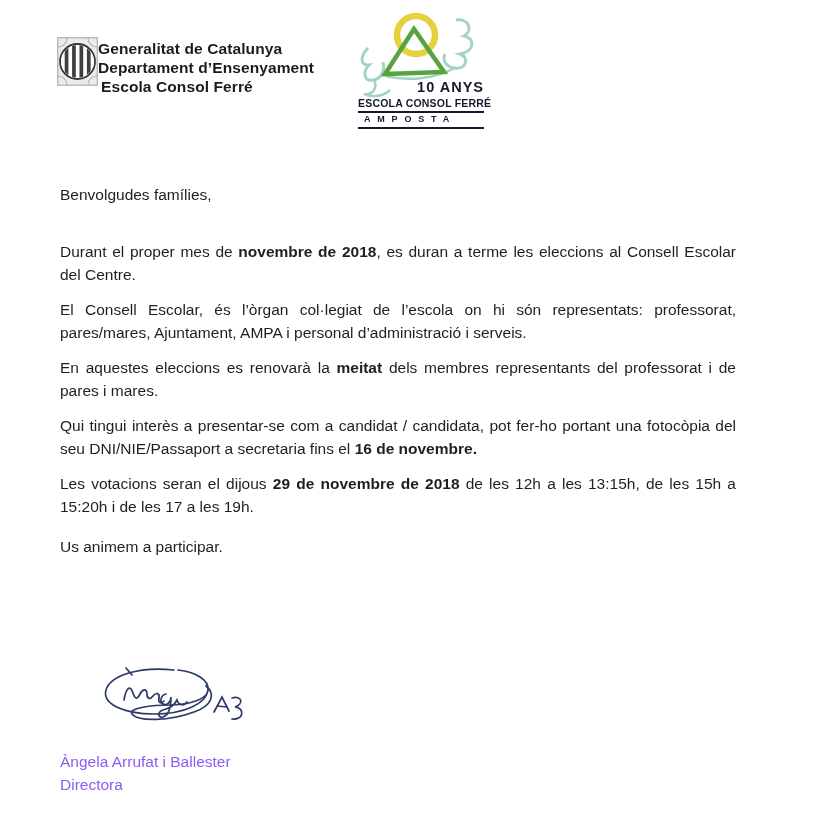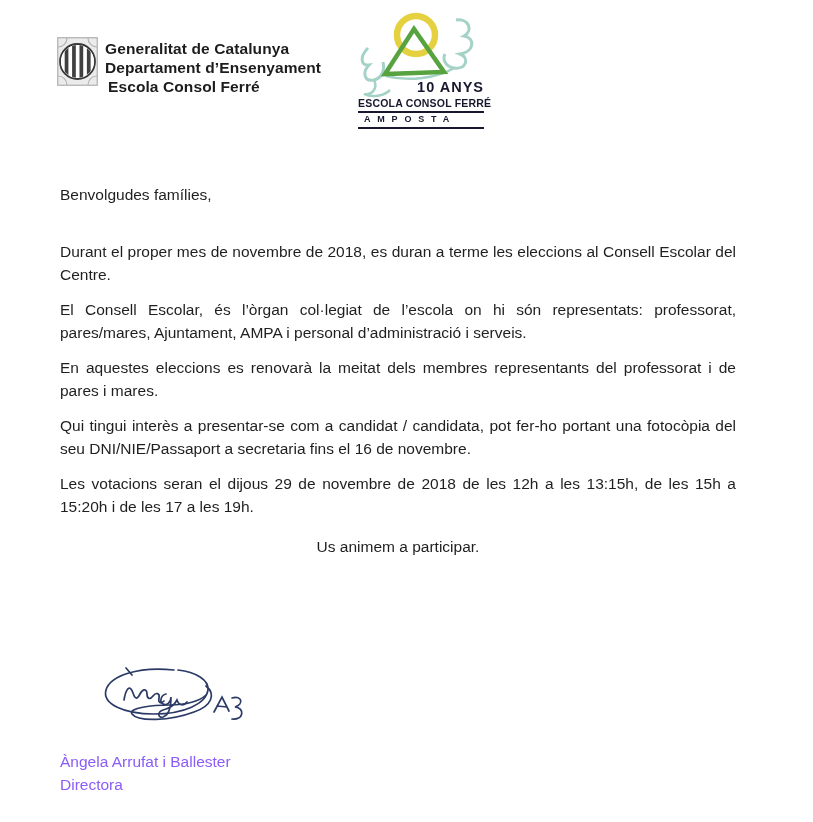--- a/index.html
+++ b/index.html
@@ -16,21 +16,21 @@
     overflow: hidden;
   }
 
   
   .gencat {
     position: absolute;
     left: 57px;
     top: 37px;
     display: flex;
     align-items: flex-start;
-    gap: 7px;
+    gap: 0;
   }
   .gencat .emblem { width: 41px; height: 49px; flex: 0 0 auto; }
   .gencat .org {
     font-weight: bold;
     font-size: 15.5px;
     line-height: 19px;
     color: #1c1c1c;
     padding-top: 2px;
     letter-spacing: 0.1px;
   }
@@ -90,22 +90,22 @@
     left: 60px;
     top: 167px;
     width: 676px;
     font-size: 15.5px;
     line-height: 23px;
     color: #1f1f1f;
     text-align: justify;
   }
   .letter p { margin: 0 0 12px 0; }
   .letter p.salutation { margin-bottom: 34px; text-align: left; margin-top: 16px; }
-  .letter p.closing { margin-top: 17px; text-align: center; }
-  .b { font-weight: normal; }
+  .letter p.closing { margin-top: 17px; text-align: left; }
+  .b { font-weight: bold; }
 
   
   .signature {
     position: absolute;
     left: 90px;
     top: 656px;
     width: 158px;
     height: 90px;
   }
   .signatory {

